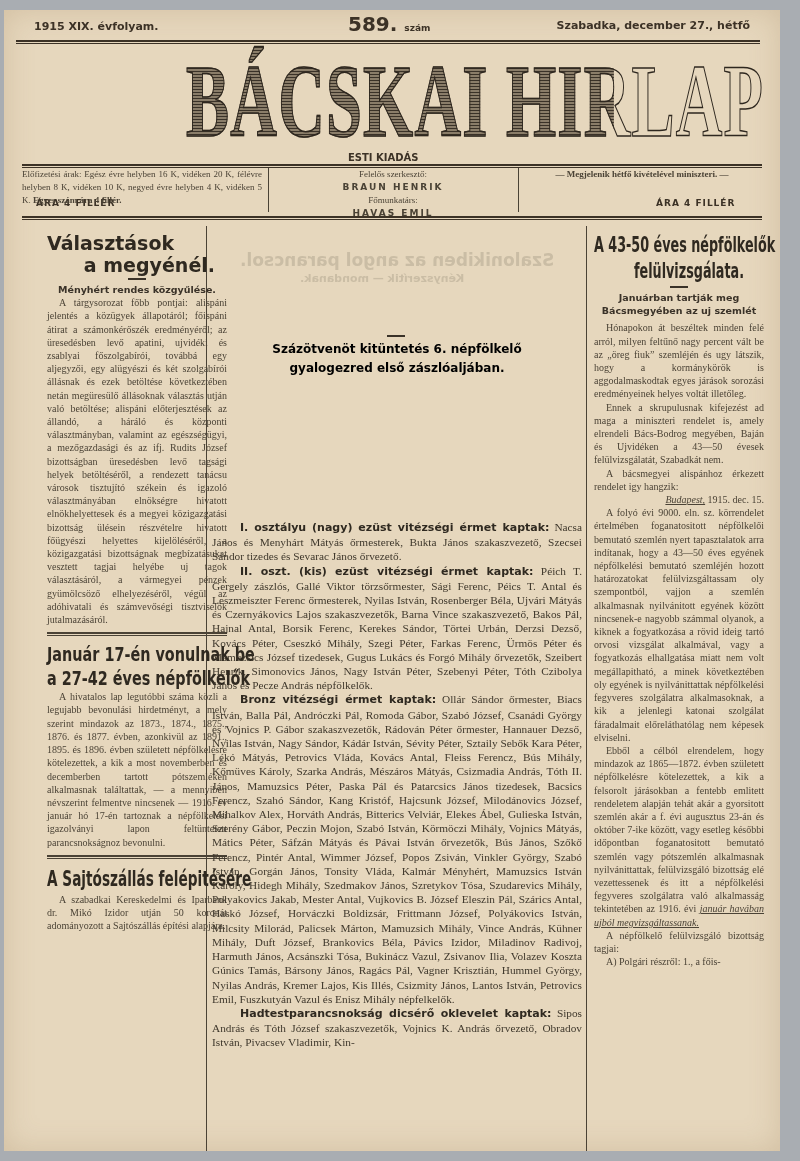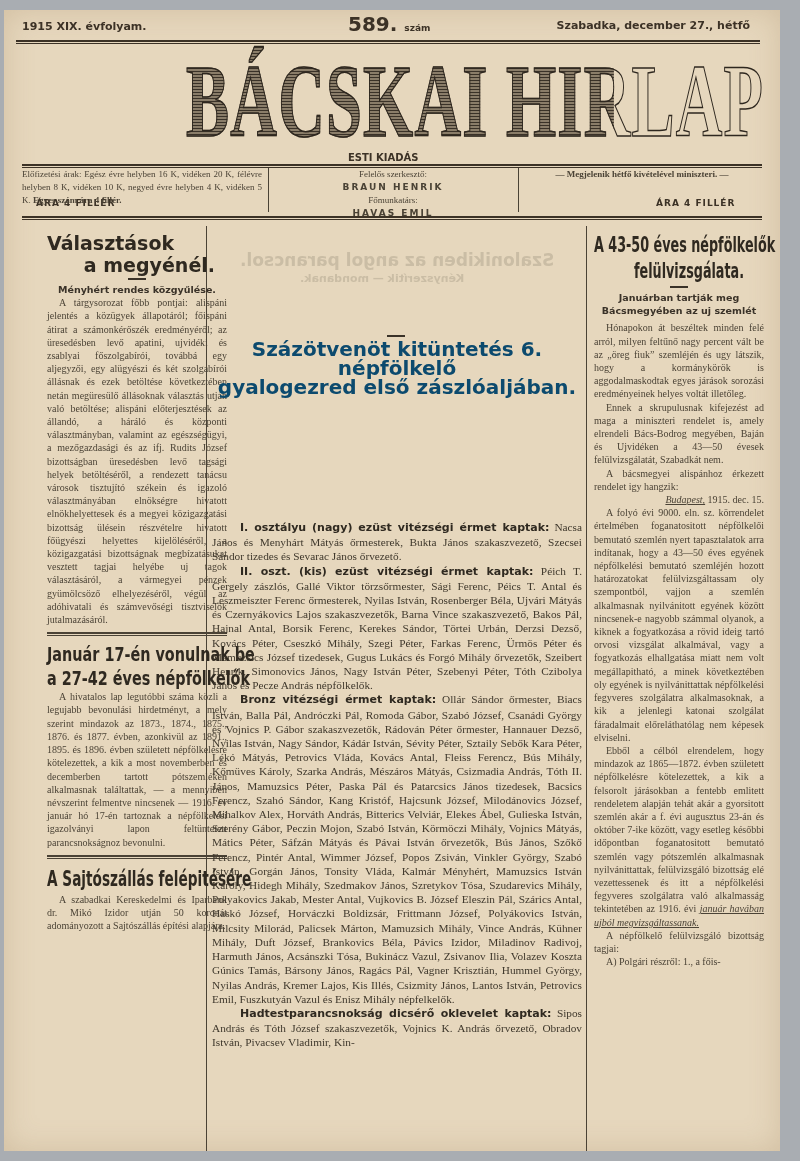--- a/index.html
+++ b/index.html
@@ -1,19 +1,19 @@
 <!DOCTYPE html>
 <html><head>
 <meta charset="utf-8">
 <style>
   html, body { margin:0; padding:0; }
   body { width:800px; height:1161px; background:#a9adb2; position:relative; overflow:hidden; font-family:"Liberation Serif", serif; color:#3a332a; }
   .paper { position:absolute; left:4px; top:10px; width:776px; height:1141px; background:#e6d7bd; box-shadow: inset 0 0 30px rgba(150,120,80,0.25); }
   .topbar { position:absolute; left:18px; top:14px; width:760px; height:22px; font-family:"DejaVu Sans", sans-serif; font-weight:bold; color:#3c3226; }
-  .topbar .left { position:absolute; left:4px; top:6px; font-size:11px; }
+  .topbar .left { position:absolute; left:16px; top:6px; font-size:11px; }
   .topbar .center { position:absolute; left:330px; top:-2px; font-size:20px; }
   .topbar .center small { font-size:9px; }
   .topbar .right { position:absolute; right:28px; top:5px; font-size:11px; }
   .rule2 { position:absolute; height:0; border-top:2px solid #3c3226; border-bottom:1px solid #3c3226; padding-top:1px; }
   .masthead { position:absolute; left:55px; top:46px; width:690px; height:110px; text-align:center; font-family:"Liberation Serif", serif; font-weight:bold; font-size:104px; line-height:110px; letter-spacing:2px; color:#4b4236; transform:scaleX(0.62); transform-origin:center; white-space:nowrap;
     background: repeating-linear-gradient(0deg, #3a3228 0px, #3a3228 1px, #8a7d69 1px, #8a7d69 3px);
     -webkit-background-clip:text; background-clip:text; -webkit-text-fill-color:transparent; -webkit-text-stroke:1.5px #2e271f; }
   .price { position:absolute; top:154px; font-family:"DejaVu Sans", sans-serif; font-weight:bold; font-size:9px; color:#3c3226; letter-spacing:1px;margin-top:44px; }
   .esti { position:absolute; left:348px; top:152px; font-family:"DejaVu Sans", sans-serif; font-weight:bold; font-size:10px; color:#3c3226; }
   .infobox { position:absolute; top:168px; height:44px; font-size:9px; line-height:13px; color:#4a4235; }
@@ -24,21 +24,21 @@
   .col p { margin:0; text-indent:12px; }
   .h-big { font-family:"DejaVu Sans", sans-serif; font-weight:bold; color:#2f2920; }
   .h-cond { font-family:"DejaVu Sans", sans-serif; font-weight:bold; color:#2f2920; transform:scaleX(0.72); transform-origin:left; white-space:nowrap; }
   .subhead { font-family:"DejaVu Sans", sans-serif; font-weight:bold; font-size:9.5px; text-align:center; color:#3a3228; }
   .dash { width:18px; margin:2px auto 3px; border-top:2px solid #3a3228; }
   .sep { border-top:2px solid #4a4235; border-bottom:1px solid #4a4235; height:1px; margin:6px 0; }
   .ghost { position:absolute; color:rgba(80,70,55,0.18); font-family:"DejaVu Sans", sans-serif; font-weight:bold; transform:scaleX(-1); white-space:nowrap; }
   .mid { position:absolute; left:212px; width:370px; font-size:11.3px; line-height:14.2px; text-align:justify; color:#3f382c; }
   .mid .lbl { font-family:"DejaVu Sans", sans-serif; font-weight:bold; color:#2f2920; font-size:11px; }
   .mid p { margin:0; text-indent:28px; }
-  .mid-title { position:absolute; left:212px; top:340px; width:370px; text-align:center; font-family:"DejaVu Sans", sans-serif; font-weight:bold; font-size:20px; line-height:19px; color:#0c4a6e; }
+  .mid-title { position:absolute; left:212px; top:340px; width:370px; text-align:center; font-family:"DejaVu Sans", sans-serif; font-weight:bold; font-size:12px; line-height:19px; color:#000000; }
   i { font-style:italic;text-decoration:underline; }
 </style>
 </head>
 <body>
 
 <div class="paper"></div>
 
 <div class="topbar">
   <span class="left">1915 XIX. évfolyam.</span>
   <span class="center"><span>589.</span> <small>szám</small></span>

